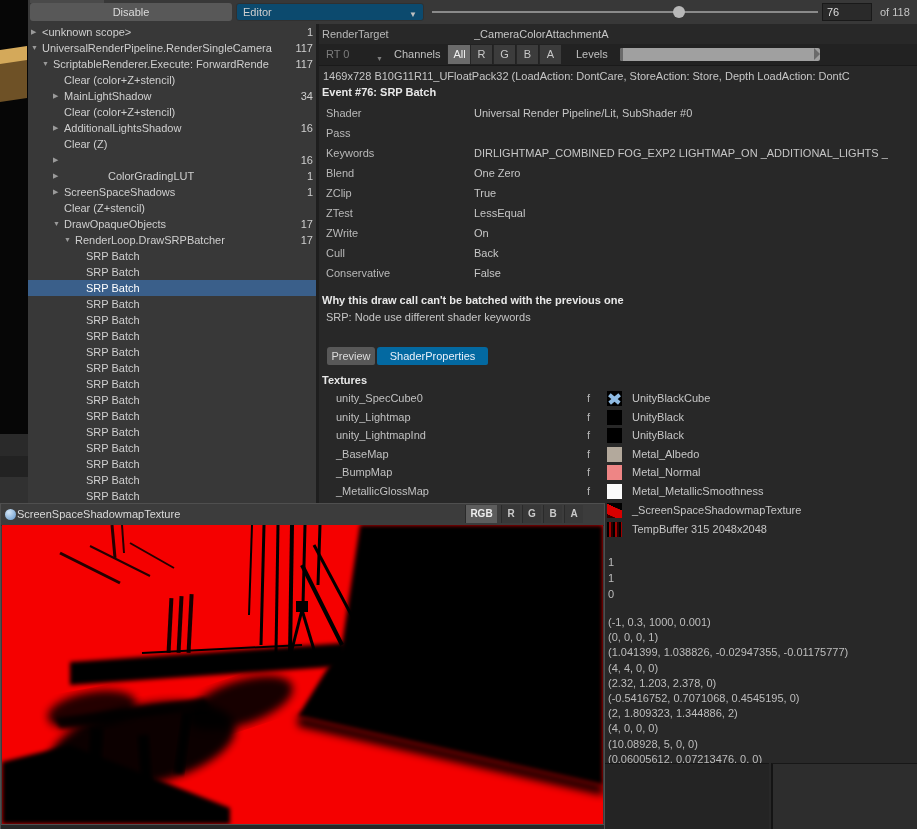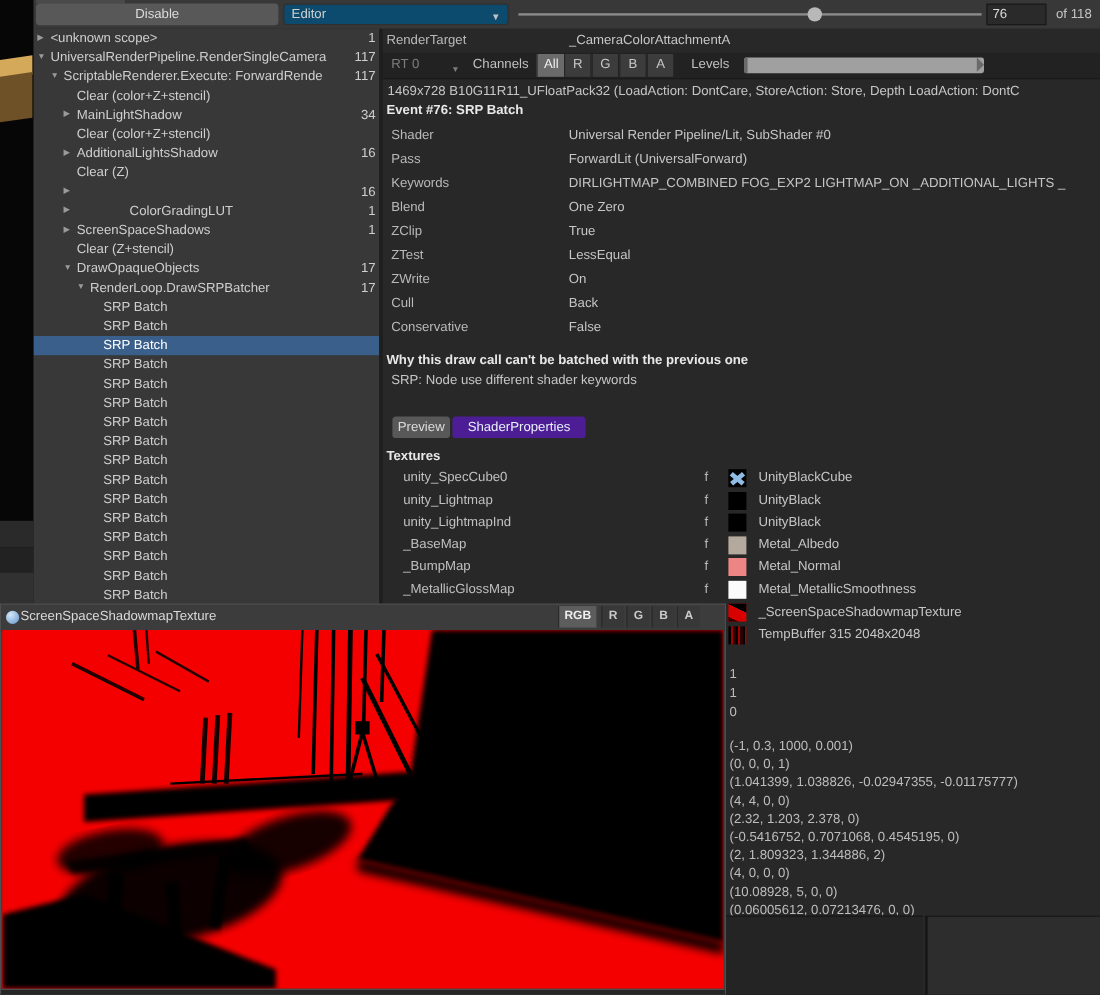--- a/index.html
+++ b/index.html
@@ -58,21 +58,21 @@
   #levels-bar{position:absolute;left:301px;top:4px;width:200px;height:13px;background:#a0a0a0;border-radius:2px;}
   #levels-bar .capL{position:absolute;left:0;top:0;width:3px;height:13px;background:#6a6a6a;border-radius:2px 0 0 2px;}
   #levels-bar .capR{position:absolute;right:0;top:0;width:0;height:0;border-top:6.5px solid transparent;border-bottom:6.5px solid transparent;border-left:6px solid #6a6a6a;}
   #rt-info{position:absolute;left:4px;top:46px;right:0;white-space:nowrap;overflow:hidden;color:#c6c6c6;}
   #event-title{position:absolute;left:3px;top:62px;font-weight:bold;color:#e8e8e8;}
   .prop-row{position:absolute;left:0;right:0;height:16px;line-height:16px;}
   #why-title{position:absolute;left:3px;top:270px;font-weight:bold;color:#e8e8e8;}
   #why-reason{position:absolute;left:7px;top:287px;color:#c6c6c6;}
   .tab{position:absolute;top:323px;height:18px;line-height:18px;text-align:center;background:#585858;
     border-radius:3px 3px 2px 2px;color:#dcdcdc;}
-  .tab.sel{background:#4c1d95;color:#e8f0fa;}
+  .tab.sel{background:#0369a1;color:#e8f0fa;}
   #textures-hdr{position:absolute;left:3px;top:350px;font-weight:bold;color:#e8e8e8;}
   .tex-row{position:absolute;left:0;right:0;height:18px;line-height:18px;}
   .tex-name{position:absolute;left:17px;color:#c0c0c0;}
   .tex-flag{position:absolute;left:268px;color:#b5b5b5;}
   .tex-thumb{position:absolute;left:288px;top:1.5px;width:15px;height:15px;}
   .tex-label{position:absolute;left:313px;color:#c6c6c6;white-space:nowrap;}
   .thumb-cube{background:#000;}
   .thumb-cube::before,.thumb-cube::after{content:"";position:absolute;left:1px;top:6px;width:13px;height:3.5px;background:#8fbbe4;}
   .thumb-cube::before{transform:rotate(40deg);} .thumb-cube::after{transform:rotate(-40deg);}
   .thumb-black{background:#000;}
@@ -266,21 +266,20 @@
 
     <div id="rt-info">1469x728 B10G11R11_UFloatPack32 (LoadAction: DontCare, StoreAction: Store, Depth LoadAction: DontC</div>
     <div id="event-title">Event #76: SRP Batch</div>
     <div id="prop-rows">
         <div class="prop-row" style="top: 81px;">
           <div class="kv-label">Shader</div>
           <div class="kv-value">Universal Render Pipeline/Lit, SubShader #0</div>
         </div>
         <div class="prop-row" style="top: 101px;">
           <div class="kv-label">Pass</div>
-          <div class="kv-value">ForwardLit (UniversalForward)</div>
         </div>
         <div class="prop-row" style="top: 121px;">
           <div class="kv-label">Keywords</div>
           <div class="kv-value">DIRLIGHTMAP_COMBINED FOG_EXP2 LIGHTMAP_ON _ADDITIONAL_LIGHTS _</div>
         </div>
         <div class="prop-row" style="top: 141px;">
           <div class="kv-label">Blend</div>
           <div class="kv-value">One Zero</div>
         </div>
         <div class="prop-row" style="top: 161px;">

